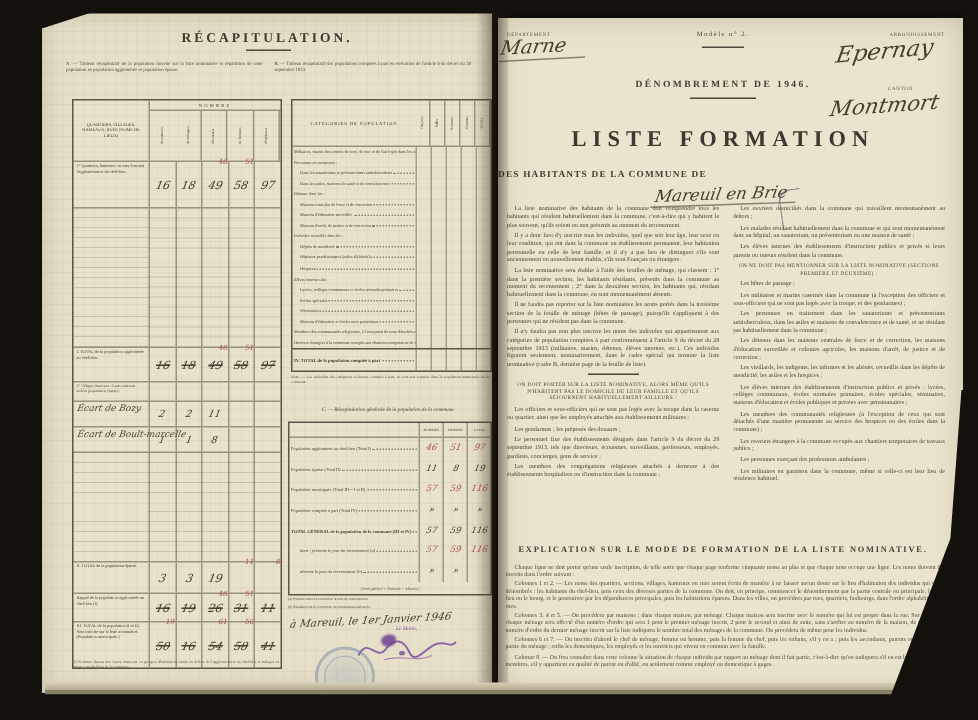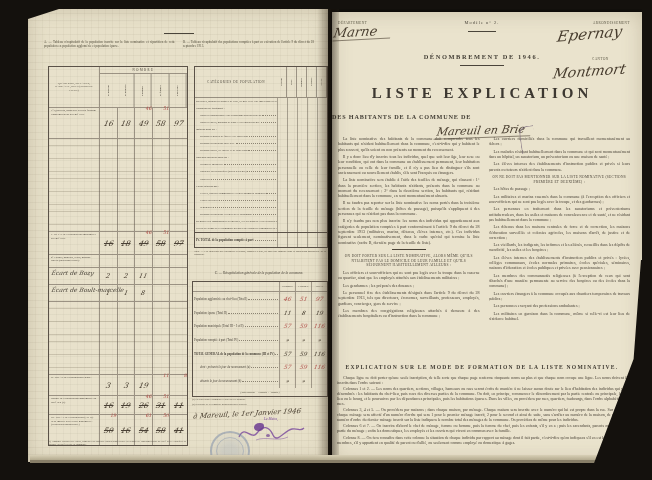--- a/index.html
+++ b/index.html
@@ -117,20 +117,21 @@
   #printer{left:303px;top:358px;font-size:3px;transform:rotate(90deg);transform-origin:left top;white-space:nowrap;color:#6a6356;}
   .pen{left:520px;top:126px;width:14px;height:26px;border-left:1.5px solid rgba(90,70,100,.55);
        border-top:1.5px solid rgba(90,70,100,.55);border-radius:8px 0 0 0;transform:rotate(-8deg);}
 </style>
 </head>
 <body>
 
 <div class="abs" style="left:0;top:0;width:652px;height:480px;">
 
   <div class="page" id="pageL">
+    <div class="abs lp-title">RÉCAPITULATION.</div>
     <div class="abs lp-rule"></div>
     <div class="abs caps">
       <div class="cap">A. — Tableau récapitulatif de la population inscrite sur la liste nominative et répartition de cette population en population agglomérée et population éparse.</div>
       <div class="cap">B. — Tableau récapitulatif des populations comptées à part en exécution de l'article 9 du décret du 28 septembre 1913.</div>
     </div>
 
     <div class="abs" id="tableA">
         <div class="ar ah">
           <div class="al corner">Quartiers, villages, hameaux, rues (noms de lieux)</div>
           <div class="agrp">
@@ -658,21 +659,21 @@
     <div class="abs rp-small" id="rp-dept-l">Département</div>
     <div class="abs cursive" id="rp-dept-v">Marne</div>
     <div class="abs" id="rp-model">Modèle n° 2.</div>
     <div class="abs" id="rp-model-rule"></div>
     <div class="abs rp-small" id="rp-arr-l">Arrondissement</div>
     <div class="abs cursive" id="rp-arr-v">Epernay</div>
     <div class="abs" id="rp-census">DÉNOMBREMENT DE 1946.</div>
     <div class="abs" id="rp-census-rule"></div>
     <div class="abs rp-small" id="rp-canton-l">Canton</div>
     <div class="abs cursive" id="rp-canton-v">Montmort</div>
-    <div class="abs" id="rp-title">LISTE EXPLICATION</div>
+    <div class="abs" id="rp-title">LISTE FORMATION</div>
     <div class="abs" id="rp-sub">
       <span class="caps">DES HABITANTS DE LA COMMUNE DE</span>
       <span class="commune cursive">Mareuil en Brie</span>
     </div>
     <div class="abs" id="rp-cols">
       <div class="col" id="rp-col1">
           <p>La liste nominative des habitants de la commune doit comprendre tous les habitants qui résident habituellement dans la commune, c'est-à-dire qui y habitent le plus souvent, qu'ils soient ou non présents au moment du recensement.</p>
           <p>Il y a donc lieu d'y inscrire tous les individus, quel que soit leur âge, leur sexe ou leur condition, qui ont dans la commune un établissement permanent, leur habitation personnelle ou celle de leur famille, et il n'y a pas lieu de distinguer s'ils sont anciennement ou nouvellement établis, s'ils sont Français ou étrangers.</p>
           <p>La liste nominative sera établie à l'aide des feuilles de ménage, qui classent : 1° dans la première section, les habitants résidants, présents dans la commune au moment du recensement ; 2° dans la deuxième section, les habitants qui, résidant habituellement dans la commune, en sont momentanément absents.</p>
           <p>Il ne faudra pas reporter sur la liste nominative les noms portés dans la troisième section de la feuille de ménage (hôtes de passage), puisqu'ils s'appliquent à des personnes qui ne résident pas dans la commune.</p>

